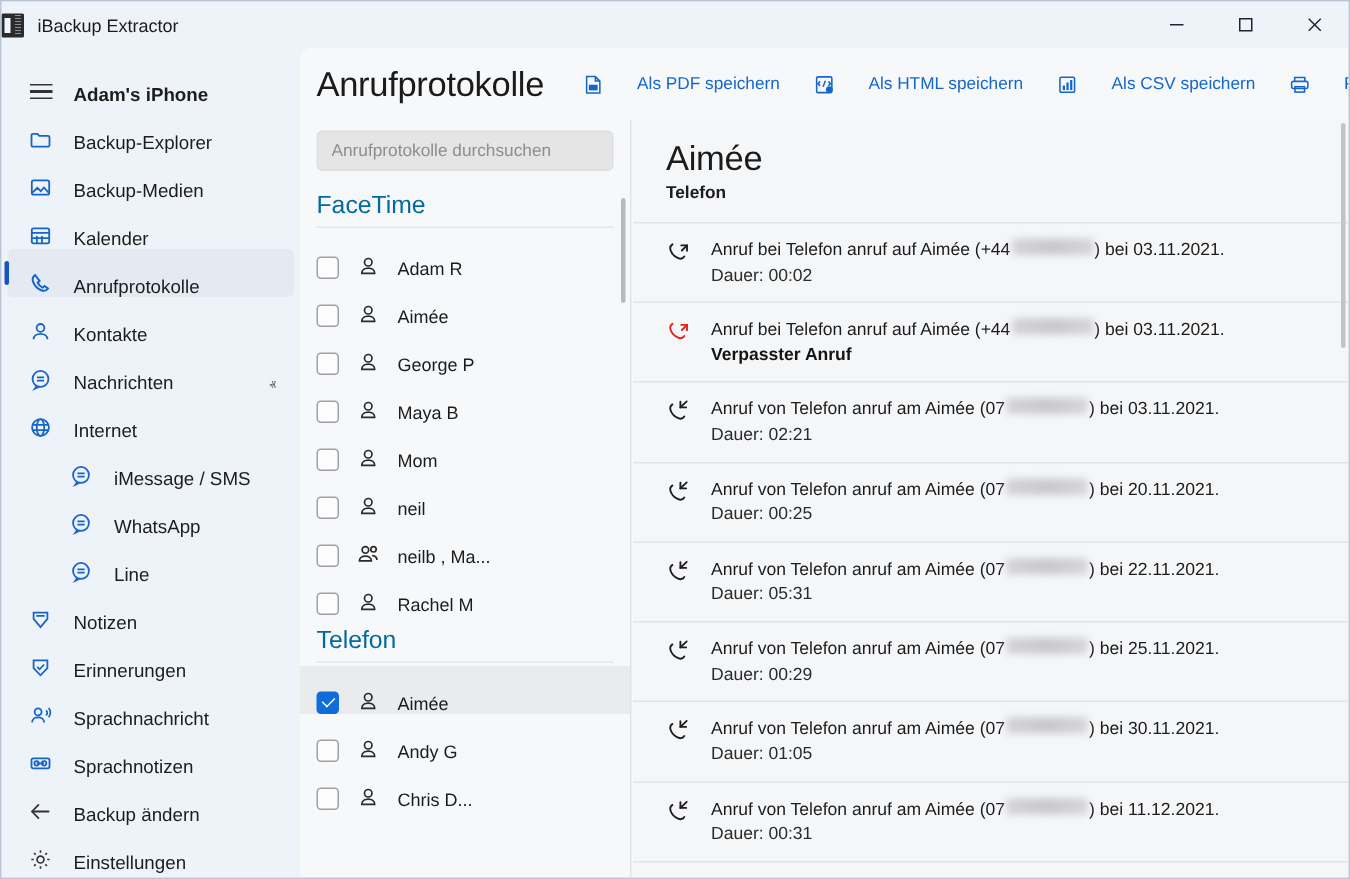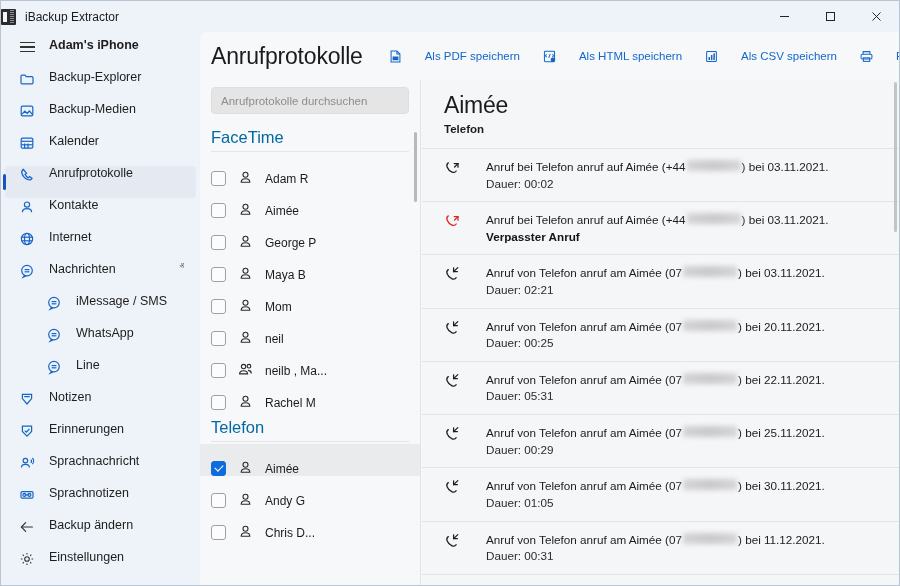--- a/index.html
+++ b/index.html
@@ -55,21 +55,21 @@
   
   .sidebar {
     position: absolute; top: 31px; left: 0; width: 199px; bottom: 0;
     background: #eef2f9;
     padding-top: 6px;
     overflow: hidden;
   }
   .nav-item {
     position: relative;
     height: 32px;
-    display: flex; align-items: flex-start;
+    display: flex; align-items: flex-end;
     padding-left: 13px;
     gap: 13px;
     cursor: default;
     border-radius: 4px;
     margin: 0 4px 0 4px;
   }
   .nav-item.active { background: #e4e9f2; }
   .nav-item.active::before {
     content: ""; position: absolute; left: -2px; top: 8px;
     width: 3px; height: 16px; background: #1455c0; border-radius: 2px;
@@ -187,21 +187,21 @@
   .log-row {
     display: flex; align-items: flex-start;
     padding: 10px 20px 9px 22px;
     border-top: 1px solid #e3e4e7;
     gap: 13px;
   }
   .log-row:first-child { border-top: 1px solid #e3e4e7; }
   .log-ico { width: 17px; height: 17px; flex: 0 0 17px; margin-top: 1px; color: #1d1d1d; }
   .log-ico.missed { color: #e02020; }
   .log-ico svg { display: block; }
-  .log-text { font-size: 11.7px; color: #1c1c1c; line-height: 1.42; margin-left: 12px; }
+  .log-text { font-size: 11.7px; color: #1c1c1c; line-height: 1.42; }
   .log-line1 { display: flex; align-items: baseline; flex-wrap: nowrap; white-space: nowrap; }
   .redact {
     display: inline-block;
     width: 54px; height: 11px;
     margin: 0 1px;
     background: linear-gradient(90deg,#d4d4d6,#c9c9cc,#d6d6d8);
     filter: blur(2.4px);
     vertical-align: -1px;
     border-radius: 1px;
   }
@@ -303,40 +303,40 @@
             <circle cx="8" cy="5.6" r="2.6"></circle>
             <path d="M3.4 13.2c0-2.3 2.1-3.6 4.6-3.6s4.6 1.3 4.6 3.6"></path>
           </svg>
       </span>
       <span class="nav-label">Kontakte</span>
     </div>
 
     <div class="nav-item">
       <span class="nav-ico">
         <svg width="16" height="16" viewBox="0 0 16 16" fill="none" stroke="#1666c8" stroke-width="1.2">
+            <circle cx="8" cy="7.6" r="5.3"></circle>
+            <line x1="5.6" y1="6.6" x2="10.4" y2="6.6"></line>
+            <line x1="5.6" y1="8.8" x2="10.4" y2="8.8"></line>
+            <path d="M5.6 12.2l-1.4 2 3.2-1.5"></path>
+          </svg>
+      </span>
+      <span class="nav-label">Nachrichten</span>
+      <span class="chev">ⱏ</span>
+    </div>
+
+    <div class="nav-item">
+      <span class="nav-ico">
+        <svg width="16" height="16" viewBox="0 0 16 16" fill="none" stroke="#1666c8" stroke-width="1.2">
             <circle cx="8" cy="8" r="5.6"></circle>
             <ellipse cx="8" cy="8" rx="2.5" ry="5.6"></ellipse>
             <line x1="2.5" y1="6.2" x2="13.5" y2="6.2"></line>
             <line x1="2.5" y1="9.8" x2="13.5" y2="9.8"></line>
           </svg>
       </span>
       <span class="nav-label">Internet</span>
-    </div>
-
-    <div class="nav-item">
-      <span class="nav-ico">
-        <svg width="16" height="16" viewBox="0 0 16 16" fill="none" stroke="#1666c8" stroke-width="1.2">
-            <circle cx="8" cy="7.6" r="5.3"></circle>
-            <line x1="5.6" y1="6.6" x2="10.4" y2="6.6"></line>
-            <line x1="5.6" y1="8.8" x2="10.4" y2="8.8"></line>
-            <path d="M5.6 12.2l-1.4 2 3.2-1.5"></path>
-          </svg>
-      </span>
-      <span class="nav-label">Nachrichten</span>
-      <span class="chev">ⱏ</span>
     </div>
 
     <div class="nav-item sub">
       <span class="nav-ico">
         <svg width="16" height="16" viewBox="0 0 16 16" fill="none" stroke="#1666c8" stroke-width="1.2">
             <circle cx="8" cy="7.6" r="5.3"></circle>
             <line x1="5.6" y1="6.6" x2="10.4" y2="6.6"></line>
             <line x1="5.6" y1="8.8" x2="10.4" y2="8.8"></line>
             <path d="M5.6 12.2l-1.4 2 3.2-1.5"></path>
           </svg>

